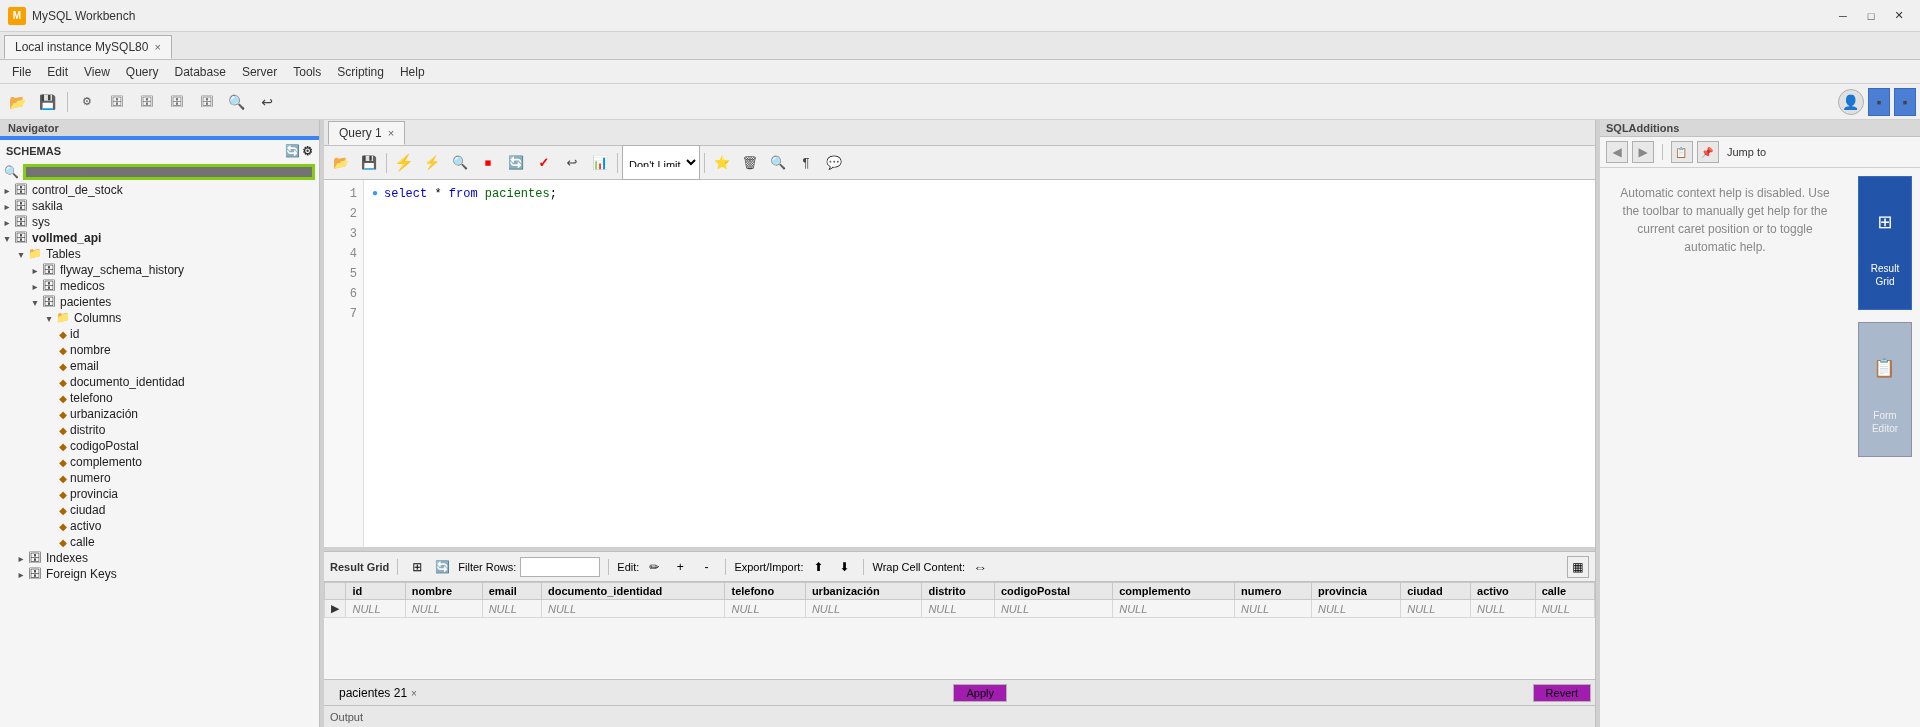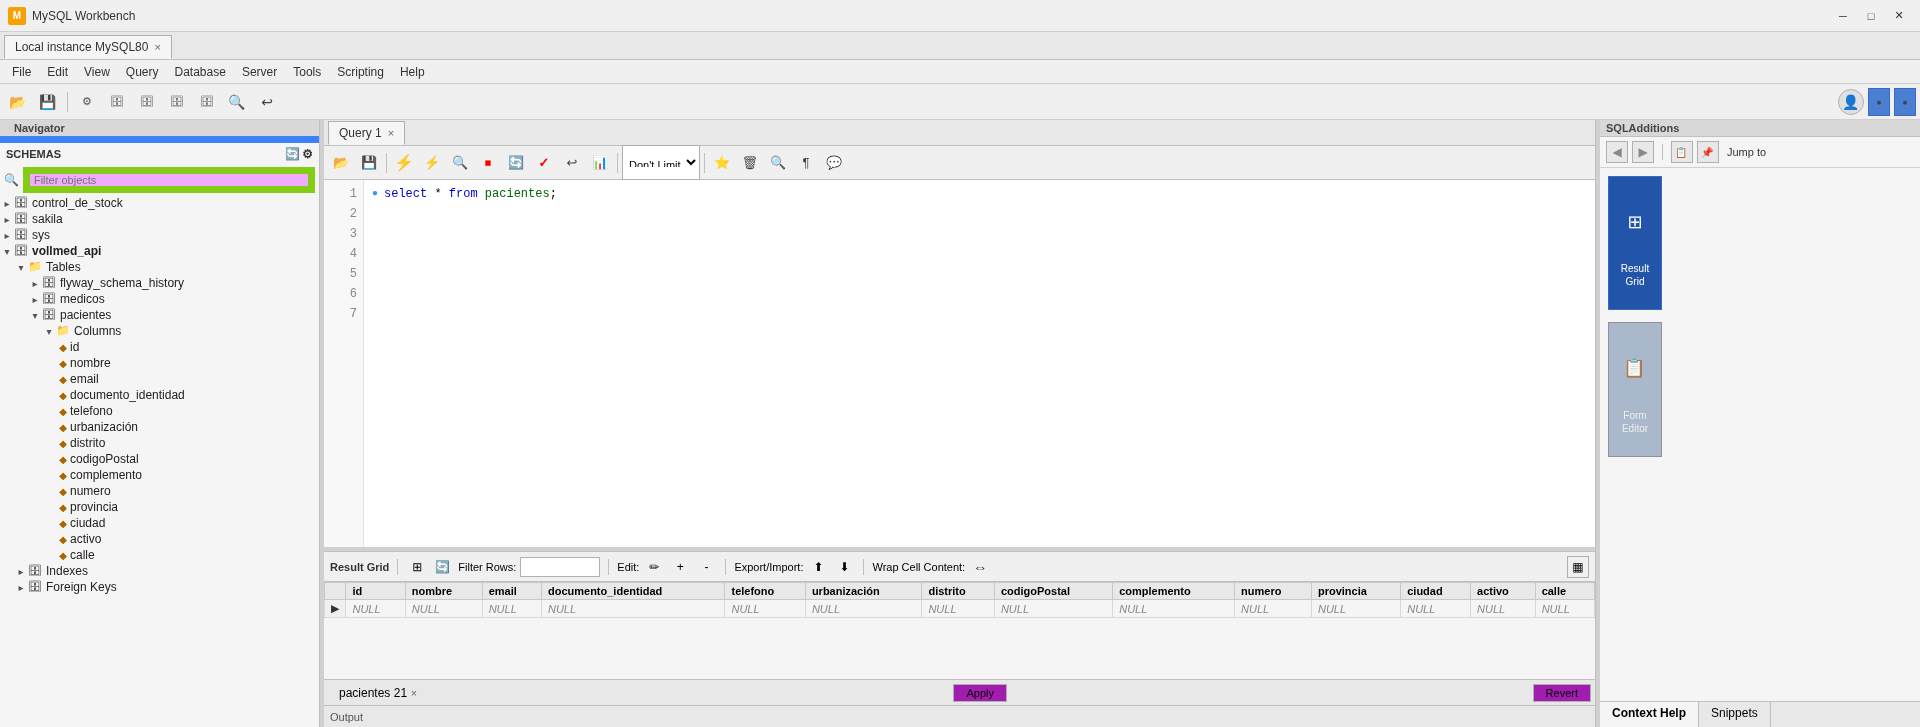--- a/index.html
+++ b/index.html
@@ -95,48 +95,48 @@
       width: 320px;
       min-width: 320px;
       background: #f5f5f5;
       border-right: 1px solid #c0c0c0;
       display: flex;
       flex-direction: column;
       overflow: hidden;
     }
     #navigator-header {
       background: #d8d8d8;
-      padding: 2px 14px;
+      padding: 2px 8px;
       font-size: 11px;
       color: #444;
-      border-bottom: 7px solid #3b82f6;
+      border-bottom: 4px solid #3b82f6;
       font-weight: bold;
     }
     #schemas-header {
       padding: 4px 6px;
       font-size: 11px;
       font-weight: bold;
       color: #333;
       display: flex;
       align-items: center;
       justify-content: space-between;
     }
     #filter-row {
       display: flex;
       align-items: center;
       padding: 2px 4px;
       gap: 4px;
     }
     #filter-row input {
       flex: 1;
-      height: 26px;
-      border: 7px solid #84cc16;
+      height: 16px;
+      border: 3px solid #84cc16;
       padding: 1px 4px;
       font-size: 11px;
-      background: #f0abfc;
+      background: #737373;
     }
     #tree-area {
       overflow-y: auto;
       flex: 1;
       font-size: 12px;
     }
     .tree-item {
       display: flex;
       align-items: center;
       padding: 1px 0;
@@ -781,31 +781,28 @@
     <div id="sql-additions-nav">
       <button class="nav-btn">◀</button>
       <button class="nav-btn">▶</button>
       <div style="width:1px;height:16px;background:#c0c0c0;margin:0 4px;"></div>
       <button class="nav-btn" style="font-size:10px;">📋</button>
       <button class="nav-btn" style="font-size:10px;">📌</button>
       <span class="jump-to-label">Jump to</span>
     </div>
 
     <div style="display:flex;flex:1;overflow:hidden;">
+      <div id="context-help-text">Automatic context help is disabled. Use the toolbar to manually get help for the current caret position or to toggle automatic help.</div>
       <div id="right-panel-buttons">
         <div class="right-side-btn active" style="font-size:10px;line-height:1.3;white-space:pre-wrap;text-align:center;padding:8px 4px;">
           <div style="font-size:18px;margin-bottom:2px;">⊞</div>
           <span>Result<br>Grid</span>
         </div>
         <div class="right-side-btn inactive" style="font-size:10px;line-height:1.3;white-space:pre-wrap;text-align:center;padding:8px 4px;margin-top:4px;">
           <div style="font-size:18px;margin-bottom:2px;">📋</div>
           <span>Form<br>Editor</span>
         </div>
       </div>
     </div>
 
-    <div id="additions-bottom">
-      <div class="add-tab active">Context Help</div>
-      <div class="add-tab">Snippets</div>
-    </div>
   </div>
 
 </div>
 
 </body></html>

